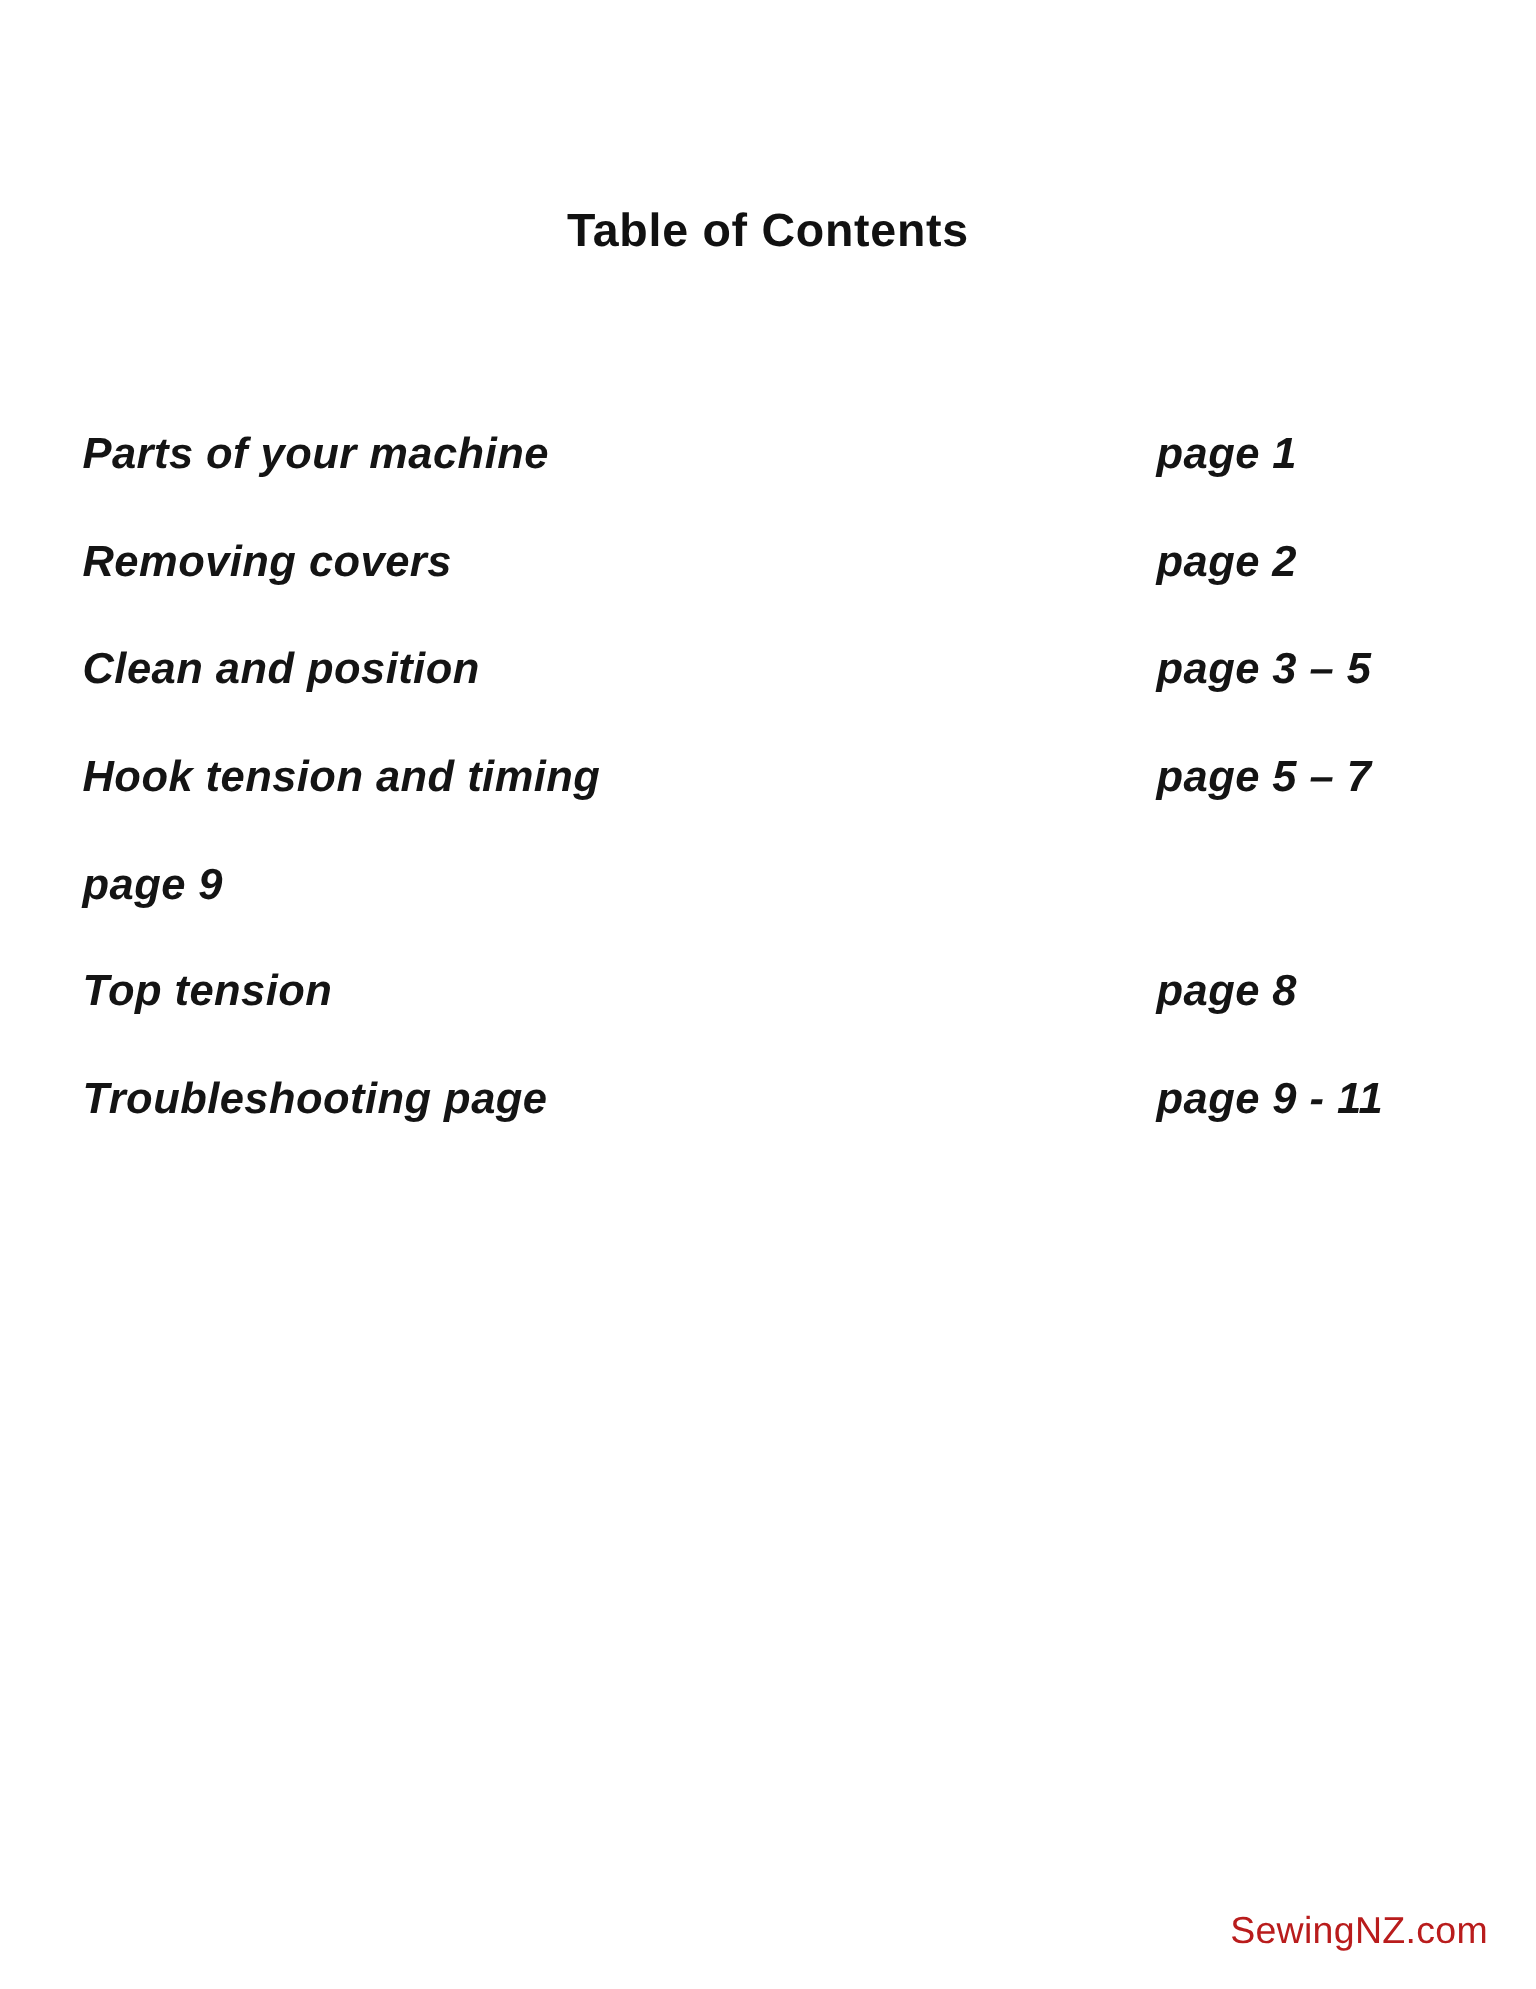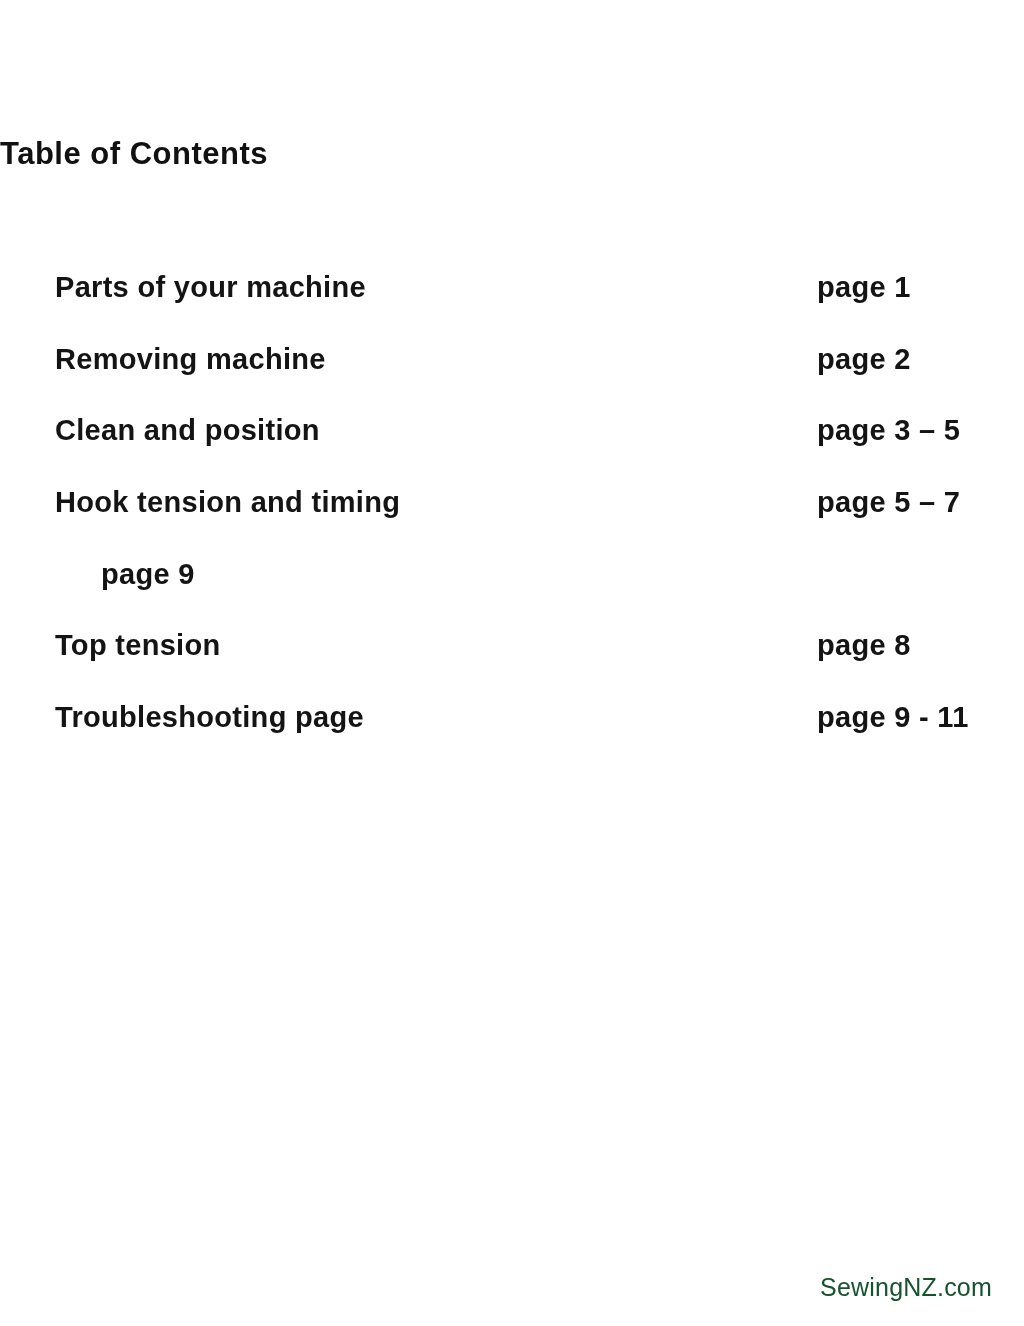--- a/index.html
+++ b/index.html
@@ -14,79 +14,79 @@
     background: #ffffff;
     font-family: "Liberation Sans", sans-serif;
     color: #111111;
     overflow: hidden;
   }
   .doc-title {
     position: absolute;
     top: 136px;
     left: 0;
     width: 100%;
-    text-align: left;
+    text-align: center;
     font-size: 31px;
     font-weight: bold;
     letter-spacing: 0.5px;
     color: #111111;
   }
   .toc {
     position: absolute;
-    top: 272px;
+    top: 288px;
     left: 55px;
     right: 40px;
+    font-style: italic;
   }
   .toc-row {
     display: grid;
     grid-template-columns: 716px auto;
     align-items: baseline;
     font-size: 29px;
     font-weight: bold;
     line-height: 30px;
     margin-bottom: 41.7px;
     color: #141414;
   }
   .toc-row:last-child {
     margin-bottom: 0;
   }
   .toc-label {
     letter-spacing: 0.3px;
   }
   .toc-page {
     letter-spacing: 0.3px;
     white-space: nowrap;
-    margin-left: 46px;
   }
   .footer-credit {
     position: absolute;
     right: 32px;
     bottom: 24px;
     font-size: 25px;
     font-weight: normal;
-    color: #14532d;
+    color: #b91c1c;
     letter-spacing: 0.2px;
   }
 </style>
 </head>
 <body>
 
 <div class="page">
 
   <div class="doc-title">Table of Contents</div>
 
   <div class="toc">
 
     <div class="toc-row">
       <span class="toc-label">Parts of your machine</span>
       <span class="toc-page">page 1</span>
     </div>
 
     <div class="toc-row">
-      <span class="toc-label">Removing machine</span>
+      <span class="toc-label">Removing covers</span>
       <span class="toc-page">page 2</span>
     </div>
 
     <div class="toc-row">
       <span class="toc-label">Clean and position</span>
       <span class="toc-page">page 3 – 5</span>
     </div>
 
     <div class="toc-row">
       <span class="toc-label">Hook tension and timing</span>

